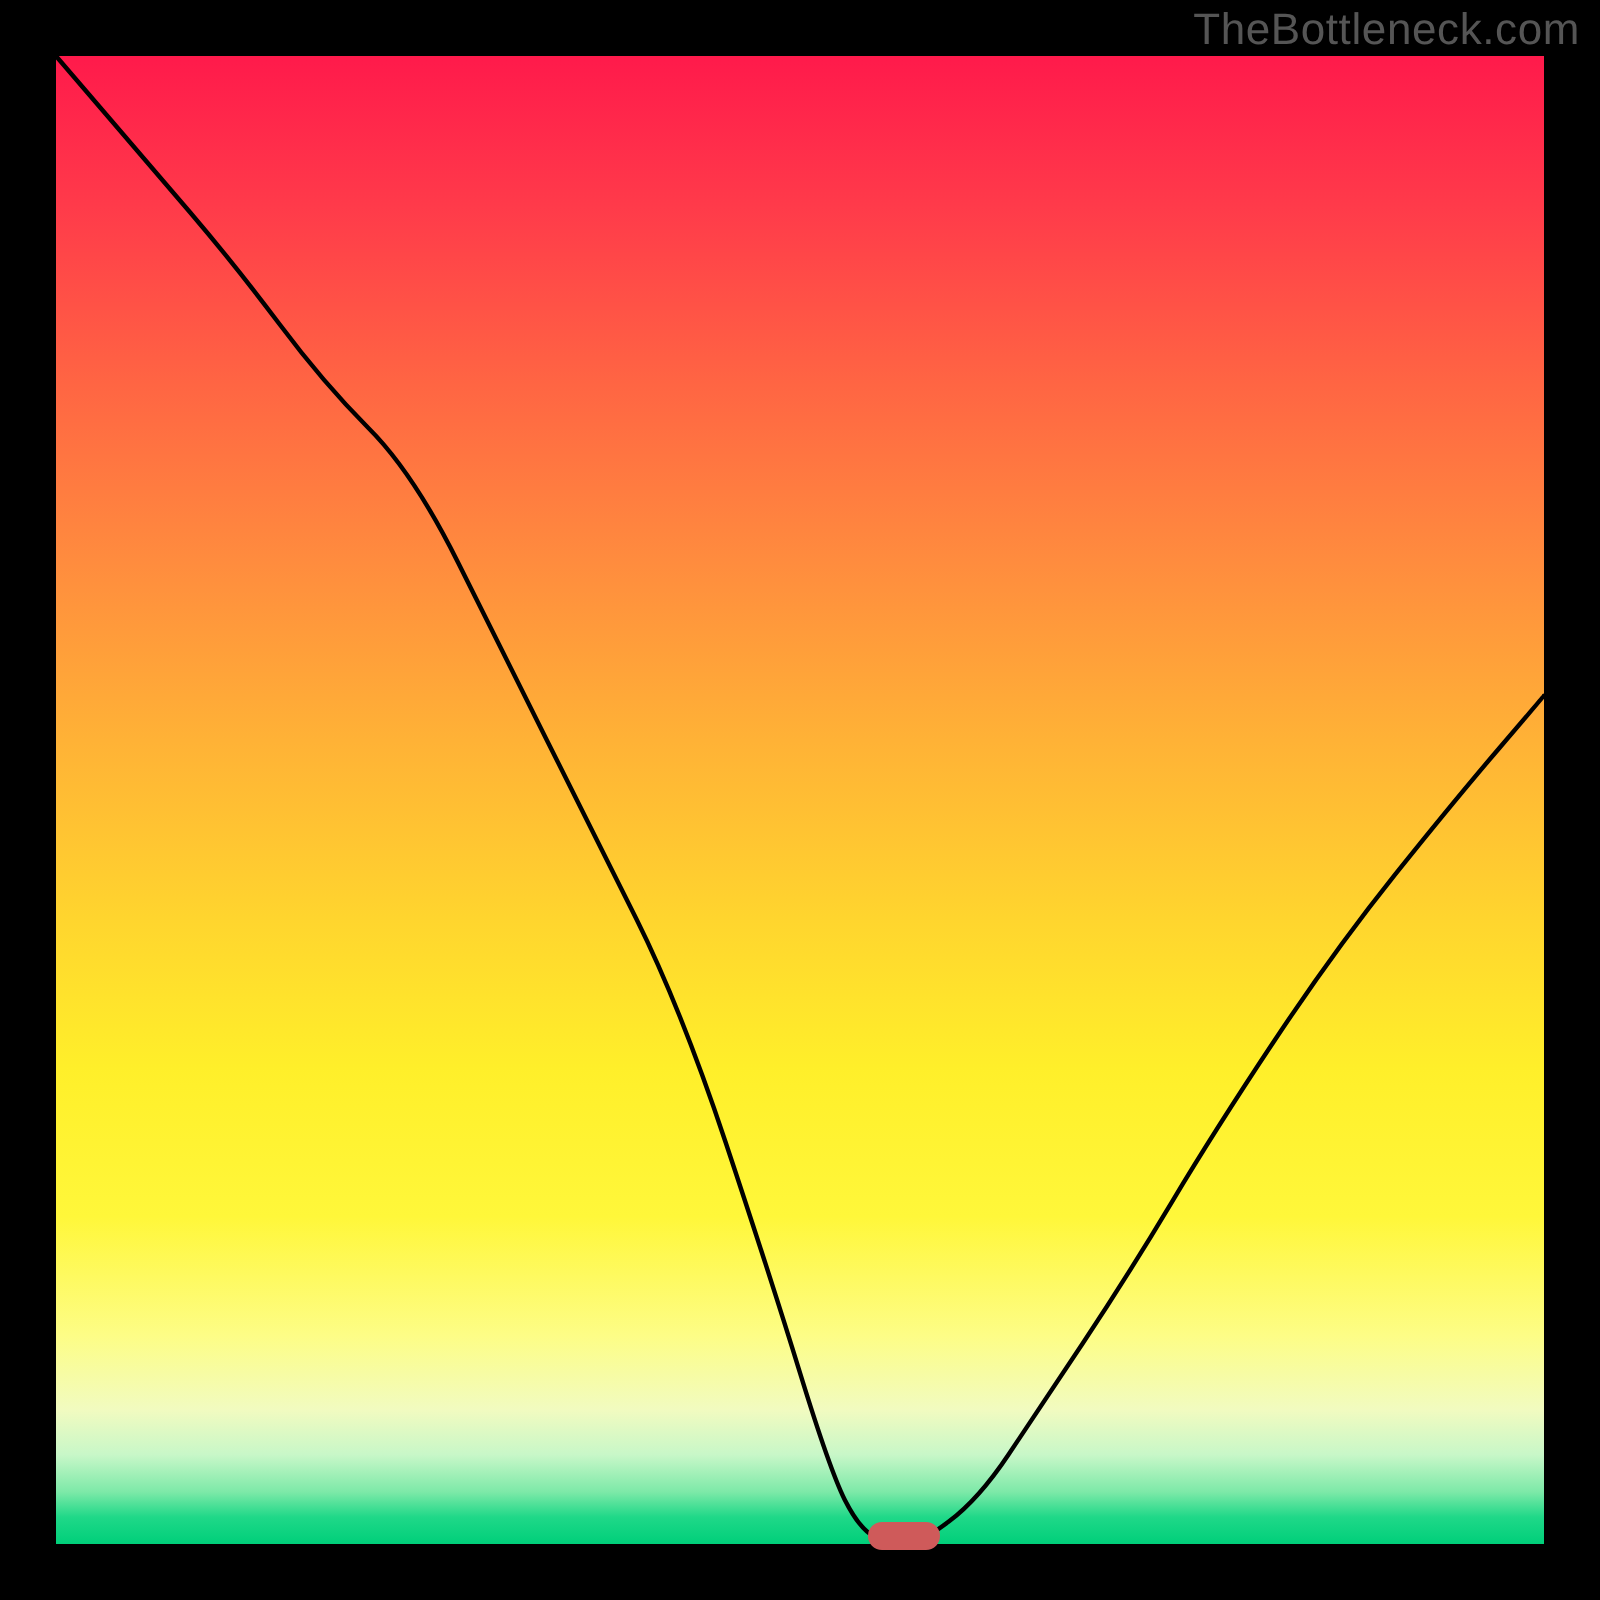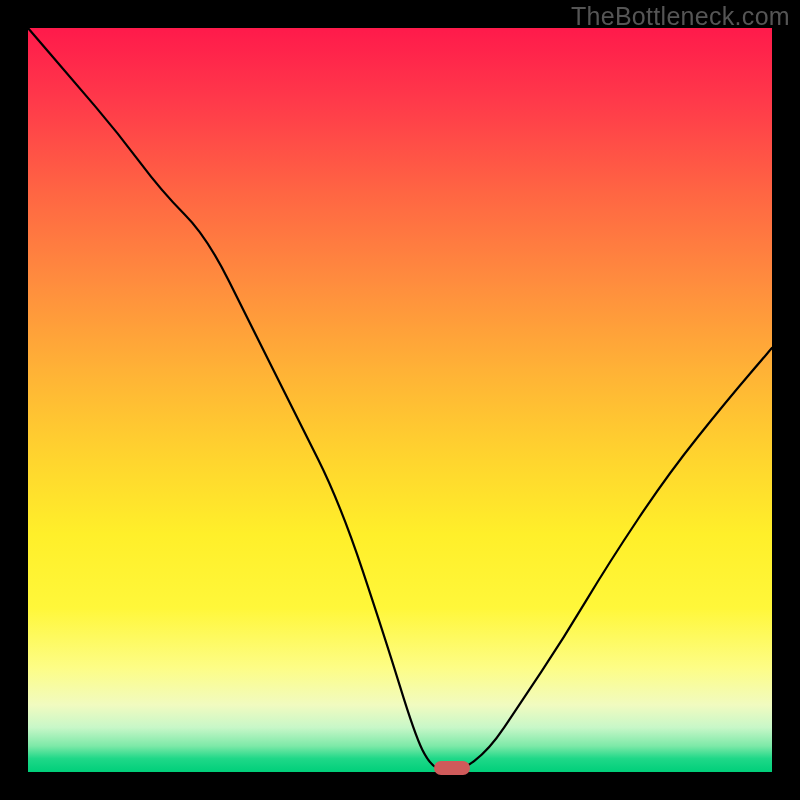--- a/index.html
+++ b/index.html
@@ -15,21 +15,21 @@
     position: relative;
     width: 800px;
     height: 800px;
     background: #000;
   }
   .watermark {
     position: absolute;
     top: 2px;
     right: 10px;
     color: #555;
-    font-size: 25px;
+    font-size: 22px;
     font-weight: 500;
     letter-spacing: 0.3px;
     user-select: none;
   }
   .plot-area {
     position: absolute;
     left: 28px;
     top: 28px;
     width: 744px;
     height: 744px;

